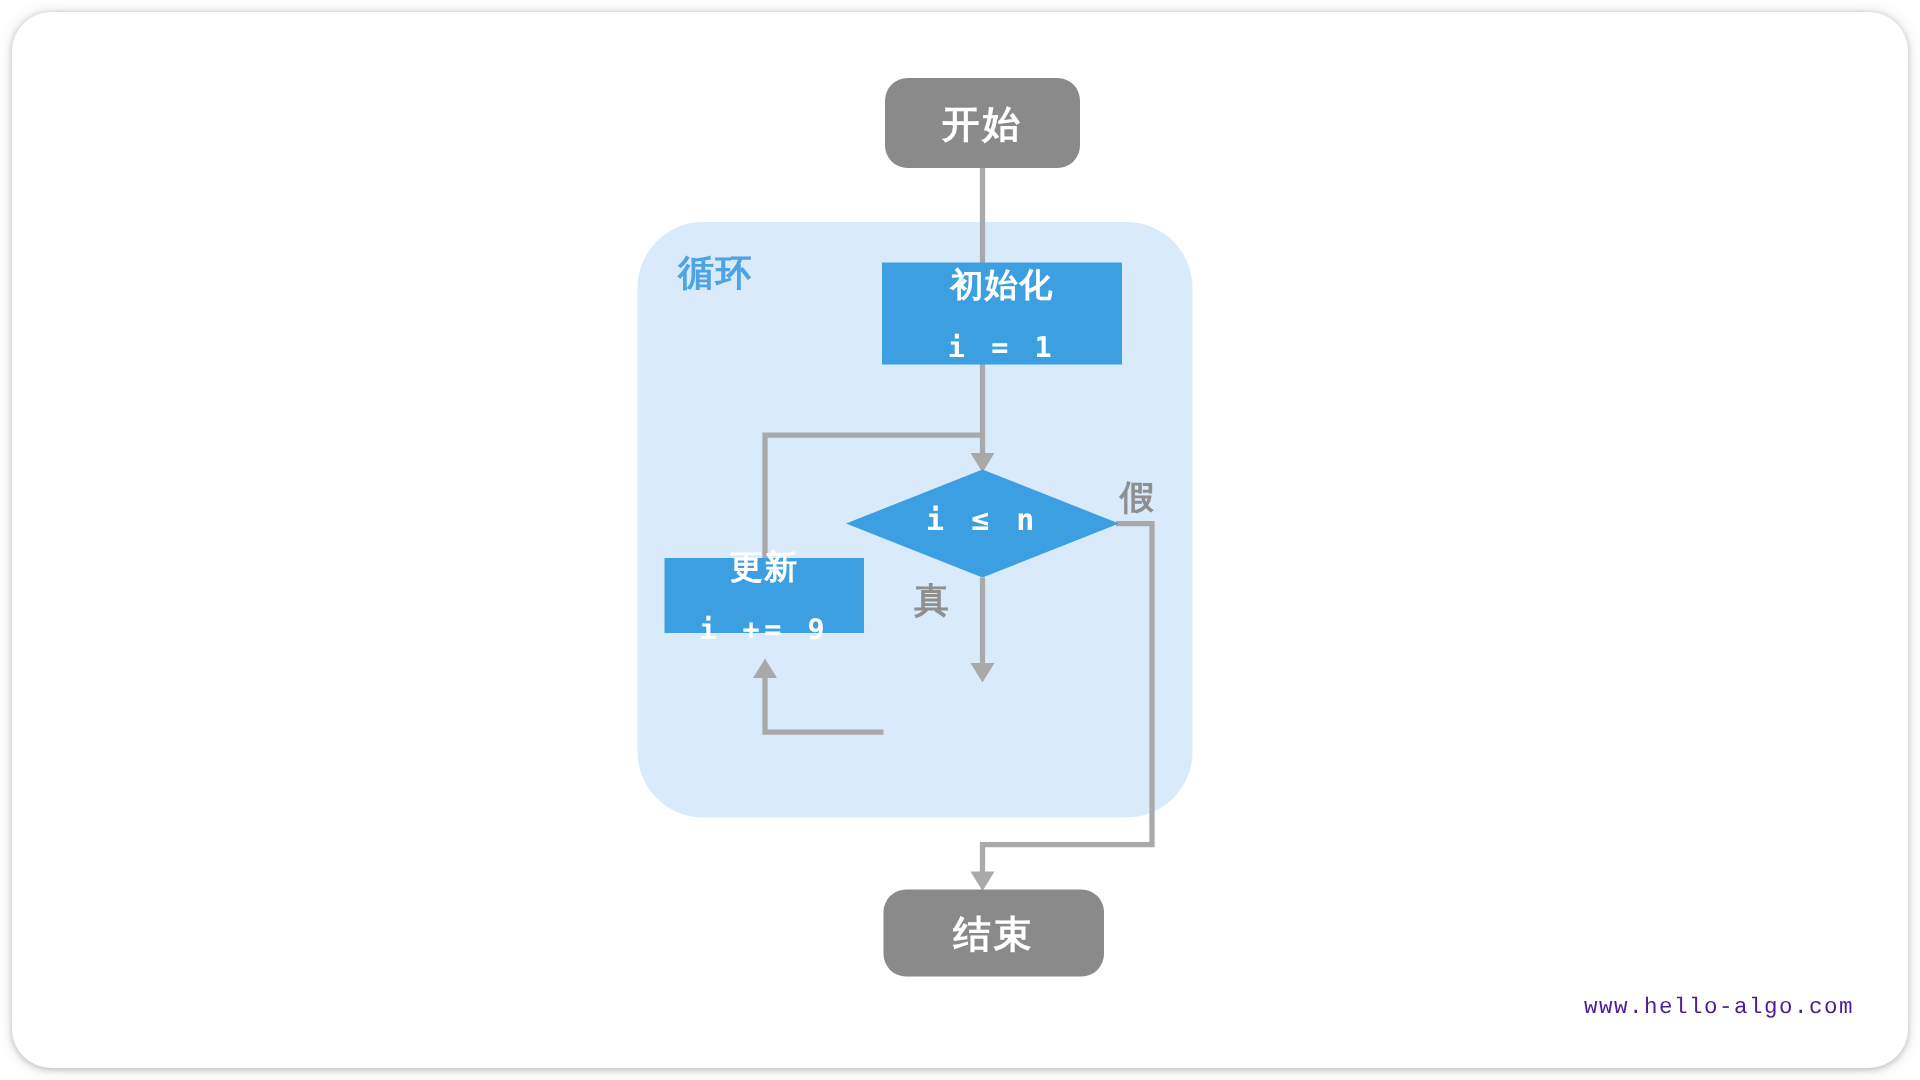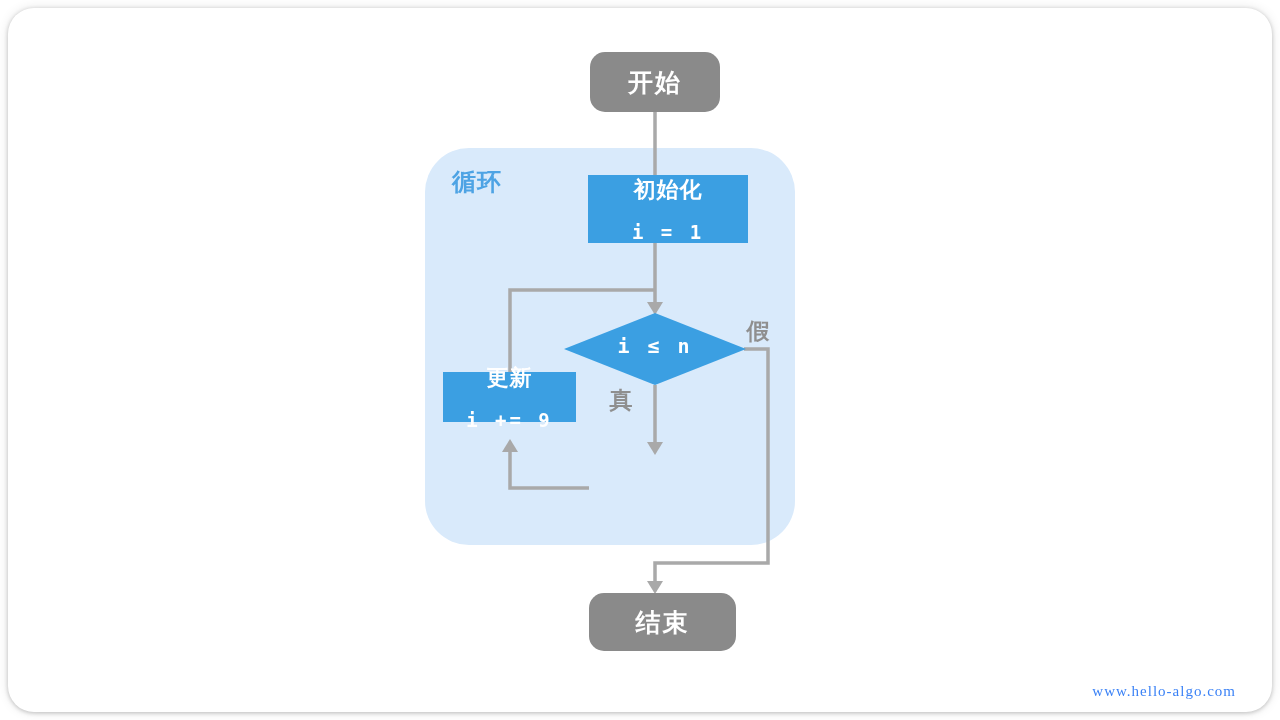--- a/index.html
+++ b/index.html
@@ -29,22 +29,22 @@
 
   .diamond-label { position:absolute; left:587px; top:326px; width:120px;
                    text-align:center; color:#ffffff; font-weight:bold;
                    font-family:"DejaVu Sans Mono","Liberation Mono",monospace;
                    font-size:20px; letter-spacing:3px; }
 
   .edge-label { position:absolute; color:#8f8f8f; font-weight:bold; font-size:23px; }
   .edge-label.true-label  { left:596px; top:377px; width:34px; text-align:center; }
   .edge-label.false-label { left:733px; top:308px; width:34px; text-align:center; }
 
-  .watermark { position:absolute; right:36px; bottom:12px; color:#3b82f6;
-               font-family:Liberation Serif, serif;
+  .watermark { position:absolute; right:36px; bottom:32px; color:#4c1d95;
+               font-family:Liberation Mono, monospace;
                font-size:15px; letter-spacing:1px; }
 </style>
 </head>
 <body>
 
 <div class="card">
 
   <div class="loop-container">
     <span class="loop-label">循环</span>
   </div>

